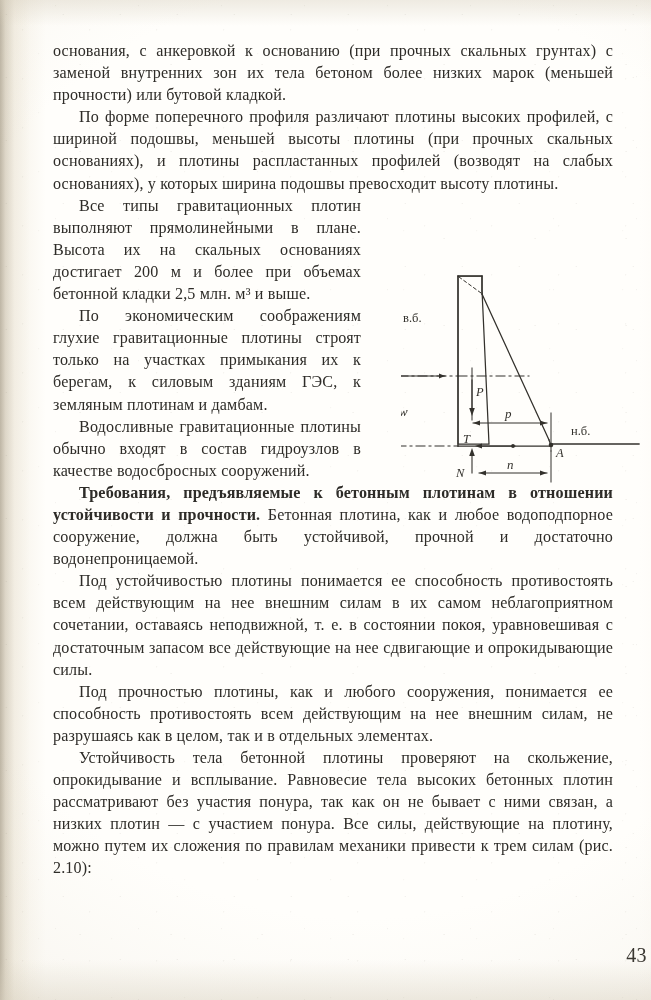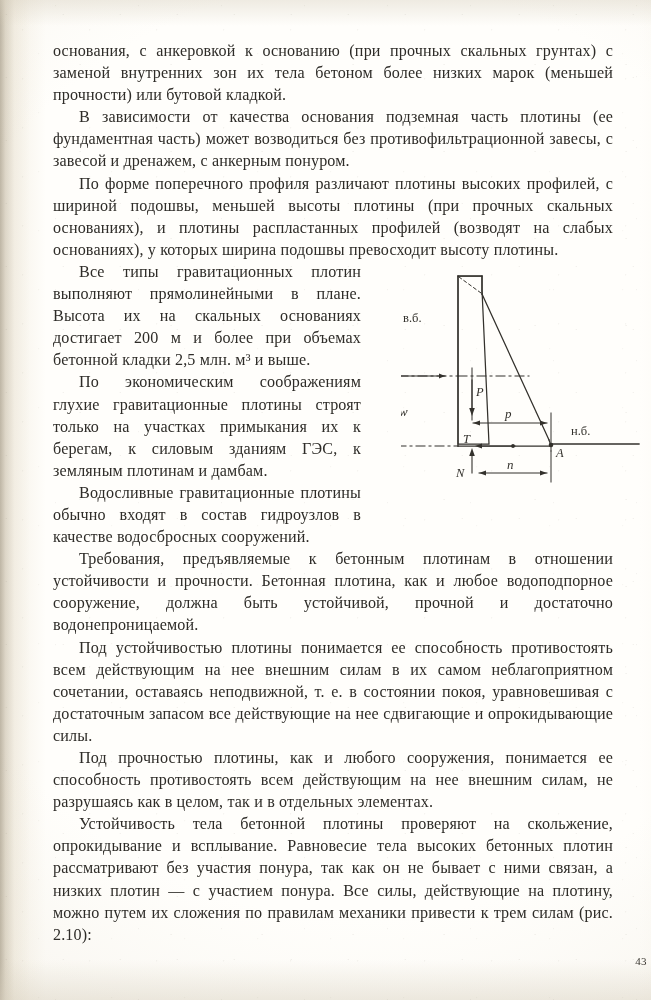--- a/index.html
+++ b/index.html
@@ -74,21 +74,21 @@
   }
   p.body {
     margin: 0;
     font-size: 16.1px;
     line-height: 22.1px;
     text-align: justify;
     letter-spacing: 0.15px;
     -webkit-font-smoothing: antialiased;
   }
   p.ind { text-indent: 26px; }
-  p.body b { font-weight: 400; }
+  p.body b { font-weight: 700; }
 
   
   .narrow { width: 308px; }
 
   
   #figure {
     position: absolute;
     left: 378px;
     top: 268px;
     width: 240px;
@@ -105,21 +105,21 @@
     line-height: 15.2px;
     text-align: center;
     color: #37352f;
   }
 
   
   #folio {
     position: absolute;
     right: 48px;
     bottom: 33px;
-    font-size: 11px;
+    font-size: 20px;
     color: #3a3731;
     letter-spacing: 0.4px;
   }
 
   
   #speckle {
     position: absolute;
     inset: 0;
     opacity: 0.30;
     pointer-events: none;
@@ -139,21 +139,20 @@
 
   <div id="paper-tint"></div>
   <div id="gutter-shadow"></div>
   <div id="top-shadow"></div>
   <div id="bottom-shadow"></div>
   <div id="right-shadow"></div>
 
   <div id="content">
 
     <p class="body">основания, с анкеровкой к основанию (при прочных скальных грунтах) с заменой внутренних зон их тела бетоном более низких марок (меньшей прочности) или бутовой кладкой.</p>
-    <p class="body ind">В зависимости от качества основания подземная часть плотины (ее фундаментная часть) может возводиться без противофильтрационной завесы, с завесой и дренажем, с анкерным понуром.</p>
     <p class="body ind">По форме поперечного профиля различают плотины высоких профилей, с шириной подошвы, меньшей высоты плотины (при прочных скальных основаниях), и плотины распластанных профилей (возводят на слабых основаниях), у которых ширина подошвы превосходит высоту плотины.</p>
 
     <p class="body ind narrow">Все типы гравитационных плотин выполняют прямолинейными в плане. Высота их на скальных основаниях достигает 200 м и более при объемах бетонной кладки 2,5 млн. м³ и выше.</p>
     <p class="body ind narrow">По экономическим соображениям глухие гравитационные плотины строят только на участках примыкания их к берегам, к силовым зданиям ГЭС, к земляным плотинам и дамбам.</p>
     <p class="body ind narrow">Водосливные гравитационные плотины обычно входят в состав гидроузлов в качестве водосбросных сооружений.</p>
 
     <p class="body ind"><b>Требования, предъявляемые к бетонным плотинам в отношении устойчивости и прочности.</b><span> Бетонная плотина, как и любое водоподпорное сооружение, должна быть устойчивой, прочной и достаточно водонепроницаемой.</span></p>
 
     <p class="body ind">Под устойчивостью плотины понимается ее способность противостоять всем действующим на нее внешним силам в их самом неблагоприятном сочетании, оставаясь неподвижной, т. е. в состоянии покоя, уравновешивая с достаточным запасом все действующие на нее сдвигающие и опрокидывающие силы.</p>
     <p class="body ind">Под прочностью плотины, как и любого сооружения, понимается ее способность противостоять всем действующим на нее внешним силам, не разрушаясь как в целом, так и в отдельных элементах.</p>

